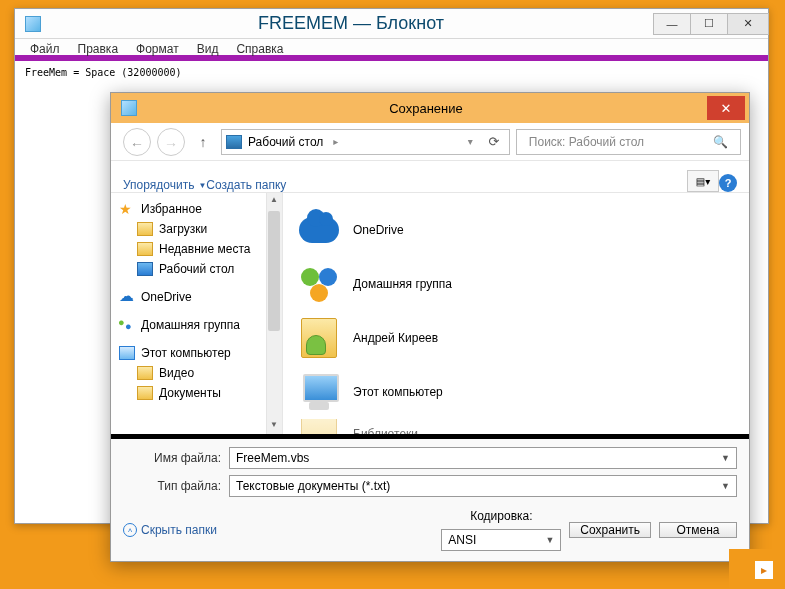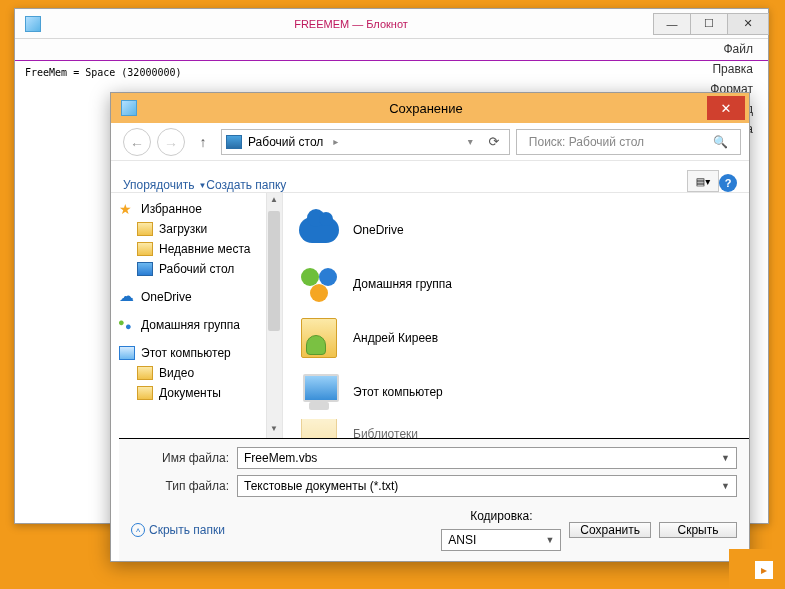--- a/index.html
+++ b/index.html
@@ -2,25 +2,25 @@
 <html><head>
 <meta charset="utf-8">
 <style>
 * { box-sizing: border-box; margin: 0; padding: 0; }
 body { font-family: "Segoe UI", Tahoma, sans-serif; font-size: 12px; background: #f29a1a; width: 785px; height: 589px; position: relative; overflow: hidden; }
 
 
 .notepad { position: absolute; left: 14px; top: 8px; width: 755px; height: 516px; background: #fff; border: 1px solid #9f9f9f; box-shadow: 0 2px 8px rgba(0,0,0,.25); }
 .notepad .titlebar { height: 30px; background: #fdfdfd; border-bottom: 1px solid #d8d8d8; display: flex; align-items: center; }
 .notepad .titlebar .icon { width: 16px; height: 16px; margin: 0 8px 0 10px; background: linear-gradient(135deg,#b3e0ff,#5cb5e8); border: 1px solid #4a9fd4; }
-.notepad .titlebar .title { flex: 1; text-align: center; color: #be185d; font-size: 11px; }
+.notepad .titlebar .title { flex: 1; text-align: center; color: #0c4a6e; font-size: 18px; }
 .winbtns { display: flex; }
 .winbtn { width: 38px; height: 22px; display: flex; align-items: center; justify-content: center; font-size: 11px; color: #333; border: 1px solid #bbb; background: #f0f0f0; margin-right: -1px; }
 .winbtn.close { width: 42px; background: #e6e6e6; }
-.notepad .menubar { height: 22px; display: flex; align-items: flex-end; padding: 0 6px; border-bottom: 1px solid #a21caf; background: #fdfdfd; flex-direction: column; }
+.notepad .menubar { height: 22px; display: flex; align-items: flex-start; padding: 0 6px; border-bottom: 6px solid #a21caf; background: #fdfdfd; }
 .notepad .menubar span { padding: 3px 9px; color: #333; cursor: default; }
 .notepad .content { padding: 6px 10px; font-family: Consolas, "Lucida Console", monospace; font-size: 10px; color: #000; }
 
 
 .dialog { position: absolute; left: 110px; top: 92px; width: 640px; height: 470px; background: #fff; border: 1px solid #9a9a9a; box-shadow: 0 4px 18px rgba(0,0,0,.35); display: flex; flex-direction: column; }
 .dialog .dlg-title { height: 30px; background: #f7b95f; display: flex; align-items: center; }
 .dialog .dlg-title .icon { width: 16px; height: 16px; margin: 0 8px 0 10px; background: linear-gradient(135deg,#b3e0ff,#5cb5e8); border: 1px solid #4a9fd4; }
 .dialog .dlg-title .title { flex: 1; text-align: center; font-size: 13px; color: #000000; }
 .dlg-close { width: 38px; height: 24px; background: #d0402e; color: #fff; display: flex; align-items: center; justify-content: center; font-size: 13px; margin-right: 4px; }
 
@@ -70,21 +70,21 @@
 .ic-hg span:nth-child(1){ position:absolute; width:18px; height:18px; background:#6ebf3a; border-radius:50%; left:2px; top:4px; }
 .ic-hg span:nth-child(2){ position:absolute; width:18px; height:18px; background:#2a7dd4; border-radius:50%; right:2px; top:4px; }
 .ic-hg span:nth-child(3){ position:absolute; width:18px; height:18px; background:#f5a623; border-radius:50%; left:11px; bottom:2px; }
 .ic-user { width: 36px; height: 40px; position: relative; background: linear-gradient(#fce9a7,#f0c24b); border: 1px solid #d4a029; border-radius: 2px; }
 .ic-user::after { content: ""; position: absolute; left: 4px; bottom: 2px; width: 18px; height: 18px; background: #7ac142; border-radius: 50% 50% 4px 4px; border: 1px solid #5a9a2e; }
 .ic-comp { width: 40px; height: 36px; position: relative; }
 .ic-comp::before { content: ""; position: absolute; left: 4px; top: 0; width: 32px; height: 24px; background: linear-gradient(#98d0f8,#3a8fd8); border: 2px solid #d8d8d8; border-radius: 2px; }
 .ic-comp::after { content: ""; position: absolute; left: 10px; bottom: 0; width: 20px; height: 8px; background: #d8d8d8; border-radius: 2px; }
 .ic-lib { width: 36px; height: 40px; background: linear-gradient(#fce9a7,#f0c24b); border: 1px solid #d4a029; border-radius: 2px; position: relative; opacity: .8; }
 
-.bottom { border-top: 1px solid #000000; padding: 8px 12px 10px; display: flex; flex-direction: column; gap: 6px; background: #f9f9f9; margin-left: 8px; }
+.bottom { border-top: 5px solid #000000; padding: 8px 12px 10px; display: flex; flex-direction: column; gap: 6px; background: #f9f9f9; }
 .brow { display: flex; align-items: center; gap: 8px; }
 .brow label { width: 98px; text-align: right; color: #333; }
 .txtfield { flex: 1; height: 22px; border: 1px solid #9a9a9a; background: #fff; padding: 0 6px; display: flex; align-items: center; }
 .txtfield .dd { margin-left: auto; color: #555; font-size: 9px; }
 .actions { display: flex; align-items: center; margin-top: 6px; gap: 8px; }
 .hide { color: #2b5fa2; display: flex; align-items: center; gap: 4px; margin-right: auto; }
 .hide .circ { width: 14px; height: 14px; border: 1px solid #2a7dd4; border-radius: 50%; display: flex; align-items: center; justify-content: center; font-size: 8px; color: #2a7dd4; }
 .enc { display: flex; align-items: center; gap: 6px; flex-direction: column; }
 .selbox { width: 120px; height: 22px; border: 1px solid #9a9a9a; background: #fff; padding: 0 6px; display: flex; align-items: center; }
 .selbox .dd { margin-left: auto; color: #555; font-size: 9px; }
@@ -258,20 +258,20 @@
           <span>Скрыть папки</span>
         </div>
       <div class="enc">
         <span>Кодировка:</span>
         <div class="selbox">
             <span>ANSI</span>
             <span class="dd">▼</span>
           </div>
       </div>
       <div class="btn">Сохранить</div>
-      <div class="btn">Скрыть</div>
+      <div class="btn">Отмена</div>
     </div>
   </div>
 </div>
 
 <div class="orange-corner">
     <span>▸</span>
   </div>
 
 </body></html>

